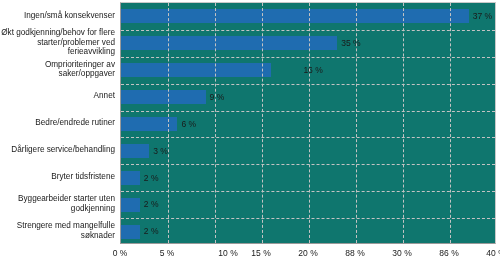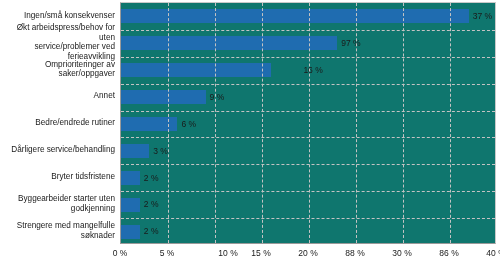--- a/index.html
+++ b/index.html
@@ -131,22 +131,22 @@
 <div id="chart-root">
 
   <div class="cat-labels">
       <div class="cat-label" style="top: 0px; height: 26.8889px;">
         <div>
           <span>Ingen/små konsekvenser</span>
         </div>
       </div>
       <div class="cat-label" style="top: 26.8889px; height: 26.8889px;">
         <div>
-          <span>Økt arbeidspress/behov for uten</span>
-          <span>service/problemer ved ferieavvikling</span>
+          <span>Økt godkjenning/behov for flere</span>
+          <span>starter/problemer ved ferieavvikling</span>
         </div>
       </div>
       <div class="cat-label" style="top: 53.7778px; height: 26.8889px;">
         <div>
           <span>Omprioriteringer av saker/oppgaver</span>
         </div>
       </div>
       <div class="cat-label" style="top: 80.6667px; height: 26.8889px;">
         <div>
           <span>Annet</span>
@@ -181,21 +181,21 @@
     </div>
 
   <div class="plot-area">
     <div class="rows">
         <div class="row" style="top: 0px; height: 26.8889px;">
           <div class="bar" style="width: 347.8px; background: rgb(31, 108, 176);"></div>
           <div class="bar-value">37 %</div>
         </div>
         <div class="row" style="top: 26.8889px; height: 26.8889px;">
           <div class="bar" style="width: 216.2px; background: rgb(31, 108, 176);"></div>
-          <div class="bar-value">97 %</div>
+          <div class="bar-value">35 %</div>
         </div>
         <div class="row" style="top: 53.7778px; height: 26.8889px; gap: 28px;">
           <div class="bar" style="width: 150.4px; background: rgb(31, 108, 176);"></div>
           <div class="bar-value">16 %</div>
         </div>
         <div class="row" style="top: 80.6667px; height: 26.8889px;">
           <div class="bar" style="width: 84.6px; background: rgb(31, 108, 176);"></div>
           <div class="bar-value">9 %</div>
         </div>
         <div class="row" style="top: 107.556px; height: 26.8889px;">

